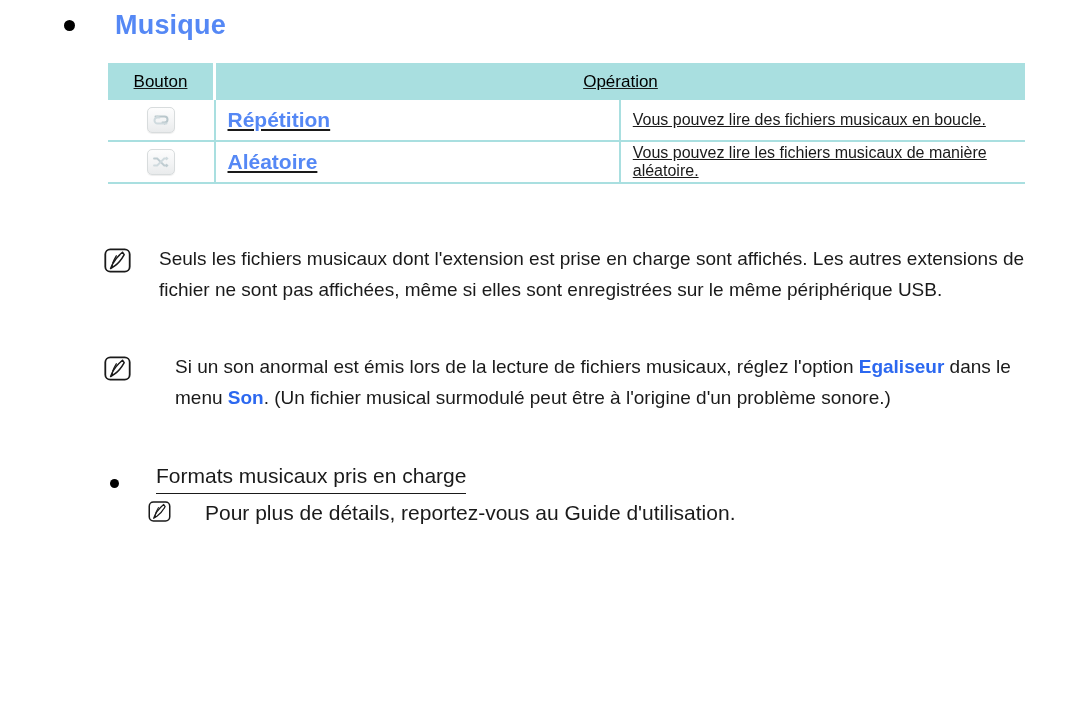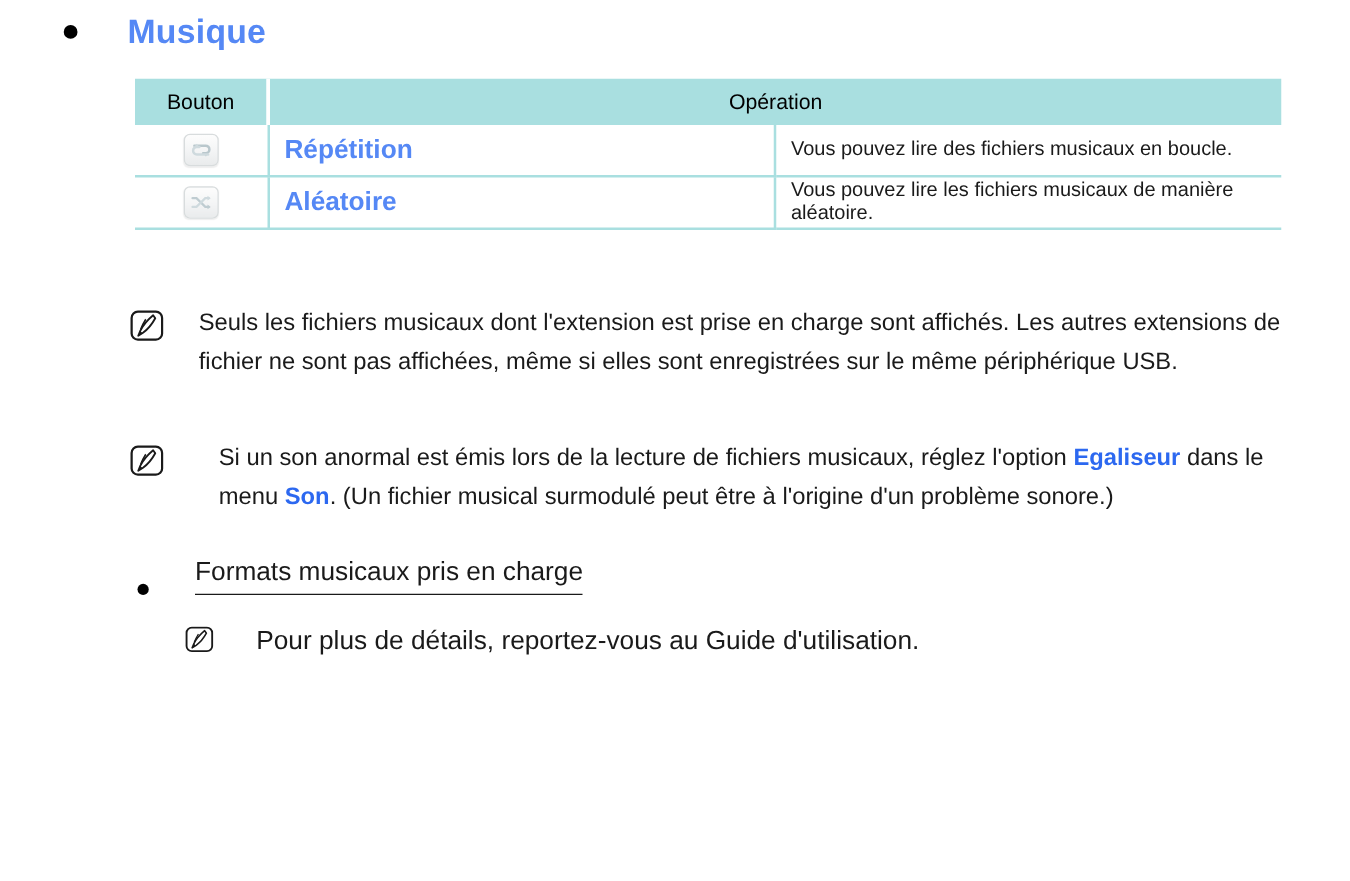--- a/index.html
+++ b/index.html
@@ -13,21 +13,21 @@
     height: 705px;
     font-family: "Liberation Sans", sans-serif;
     color: #1a1a1a;
     position: relative;
     overflow: hidden;
   }
 
   
   .page-title-row {
     position: absolute;
-    left: 51px;
+    left: 64px;
     top: 12px;
     display: flex;
     align-items: center;
     text-align: right;
   }
   .bullet-lg {
     width: 11px;
     height: 11px;
     border-radius: 50%;
     background: #000000;
@@ -44,20 +44,21 @@
   }
 
   
   .btn-table {
     position: absolute;
     left: 108px;
     top: 63px;
     width: 917px;
     border-collapse: collapse;
     table-layout: fixed;
+    text-decoration: underline;
   }
   .btn-table th {
     background: #a9dfe0;
     font-size: 17px;
     font-weight: normal;
     color: #000000;
     height: 37px;
     padding: 0;
     text-align: center;
     vertical-align: middle;
@@ -155,23 +156,23 @@
 
   #note-1 { left: 104px; top: 243px; width: 930px; }
   #note-1 .note-body { margin-left: 28px; width: 880px; }
   #note-2 { left: 104px; top: 351px; width: 935px; }
   #note-2 .note-body { margin-left: 44px; width: 900px; }
 
   
   .formats-row {
     position: absolute;
     left: 110px;
-    top: 443px;
-    display: flex;
-    align-items: flex-end;
+    top: 461px;
+    display: flex;
+    align-items: center;
   }
   .bullet-sm {
     width: 9px;
     height: 9px;
     border-radius: 50%;
     background: #000000;
     display: inline-block;
     margin-top: 11px;
     flex: 0 0 auto;
   }

